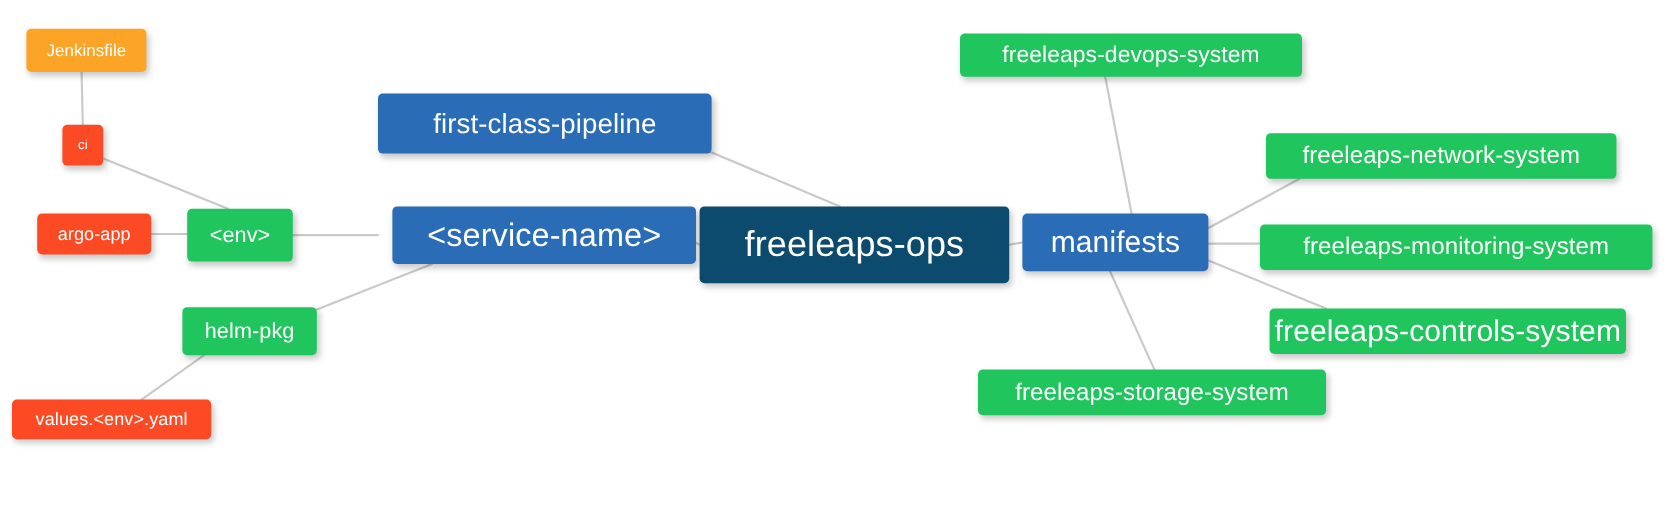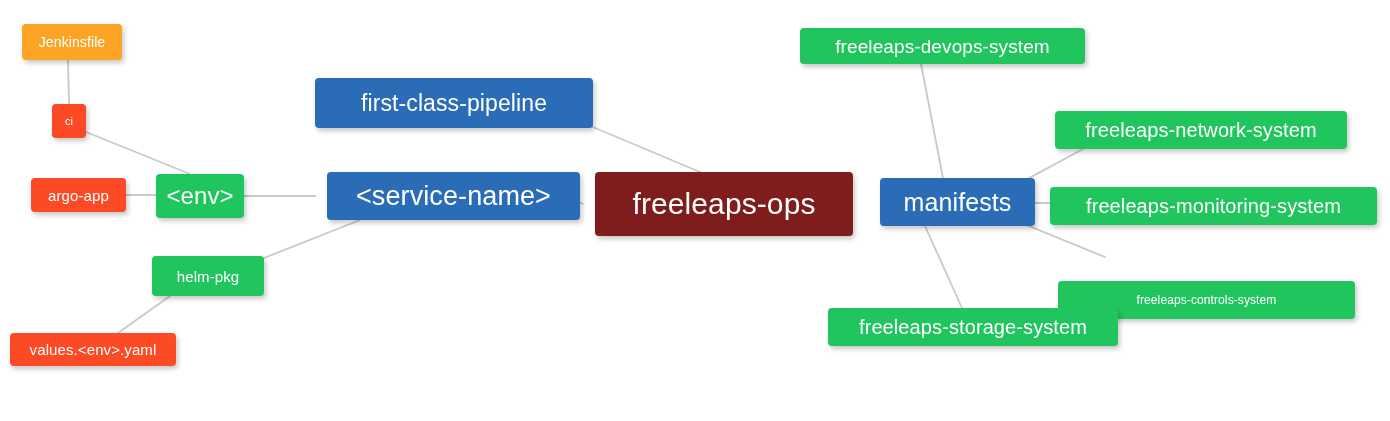--- a/index.html
+++ b/index.html
@@ -34,21 +34,21 @@
     justify-content: center;
     box-sizing: border-box;
     border-radius: 4px;
     color: #ffffff;
     white-space: nowrap;
     line-height: 1;
     box-shadow: 2px 3px 5px rgba(0,0,0,0.22);
     letter-spacing: 0.1px;
     z-index: 2;
   }
-  .n-root   { background: #7f1d1d; margin-left: 12px; }
+  .n-root   { background: #0c4a6e; }
   .n-blue   { background: #2a6cb6; }
   .n-green  { background: #21c55d; }
   .n-red    { background: #fc4a25; }
   .n-orange { background: #fca426; }
 </style>
 </head>
 <body>
 
 <div id="canvas">
   <svg id="edges" viewBox="0 0 1390 421">
@@ -70,50 +70,50 @@
   <div id="node-layer">
       <div class="node n-orange" style="left: 22px; top: 24px; width: 100px; height: 36px; font-size: 14px;">
         <span>Jenkinsfile</span>
       </div>
       <div class="node n-red" style="left: 52px; top: 104px; width: 34px; height: 34px; font-size: 11px;">
         <span>ci</span>
       </div>
       <div class="node n-red" style="left: 31px; top: 178px; width: 95px; height: 34px; font-size: 15px; align-items: center;">
         <span>argo-app</span>
       </div>
-      <div class="node n-green" style="left: 156px; top: 174px; width: 88px; height: 44px; font-size: 24px;">
+      <div class="node n-green" style="left: 156px; top: 174px; width: 88px; height: 44px; font-size: 18px;">
         <span>&lt;env&gt;</span>
       </div>
-      <div class="node n-green" style="left: 152px; top: 256px; width: 112px; height: 40px; font-size: 15px;">
+      <div class="node n-green" style="left: 152px; top: 256px; width: 112px; height: 40px; font-size: 18px;">
         <span>helm-pkg</span>
       </div>
       <div class="node n-red" style="left: 10px; top: 333px; width: 166px; height: 33px; font-size: 15px; align-items: center;">
         <span>values.&lt;env&gt;.yaml</span>
       </div>
       <div class="node n-blue" style="left: 315px; top: 38px; width: 278px; height: 50px; font-size: 23px; margin-top: 40px;">
         <span>first-class-pipeline</span>
       </div>
       <div class="node n-blue" style="left: 315px; top: 172px; width: 253px; height: 48px; font-size: 27px; margin-left: 12px;">
         <span>&lt;service-name&gt;</span>
       </div>
       <div class="node n-root" style="left: 583px; top: 172px; width: 258px; height: 64px; font-size: 30px;">
         <span>freeleaps-ops</span>
       </div>
-      <div class="node n-blue" style="left: 852px; top: 178px; width: 155px; height: 48px; font-size: 25px; margin-left: 28px;">
+      <div class="node n-blue" style="left: 852px; top: 178px; width: 155px; height: 48px; font-size: 25px;">
         <span>manifests</span>
       </div>
       <div class="node n-green" style="left: 800px; top: 28px; width: 285px; height: 36px; font-size: 19px;">
         <span>freeleaps-devops-system</span>
       </div>
       <div class="node n-green" style="left: 1055px; top: 111px; width: 292px; height: 38px; font-size: 20px;">
         <span>freeleaps-network-system</span>
       </div>
       <div class="node n-green" style="left: 1050px; top: 187px; width: 327px; height: 38px; font-size: 20px; justify-content: center;">
         <span>freeleaps-monitoring-system</span>
       </div>
-      <div class="node n-green" style="left: 1058px; top: 257px; width: 297px; height: 38px; font-size: 12px; margin-top: 24px;">
+      <div class="node n-green" style="left: 1058px; top: 257px; width: 297px; height: 38px; font-size: 25px;">
         <span>freeleaps-controls-system</span>
       </div>
-      <div class="node n-green" style="left: 815px; top: 308px; width: 290px; height: 38px; font-size: 20px; margin-left: 13px;">
+      <div class="node n-green" style="left: 815px; top: 308px; width: 290px; height: 38px; font-size: 20px;">
         <span>freeleaps-storage-system</span>
       </div>
     </div>
 </div>
 
 </body></html>

